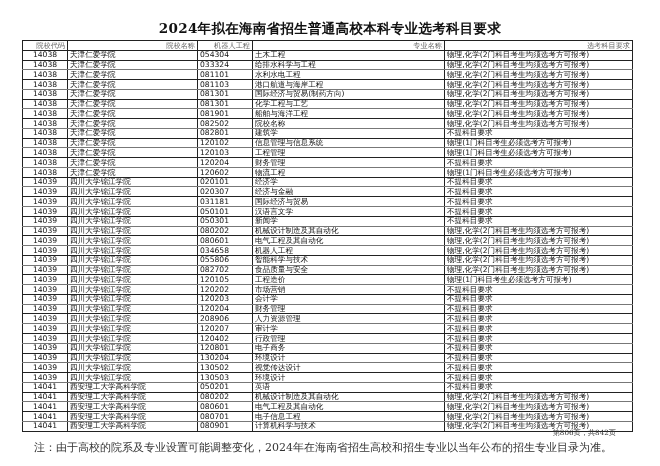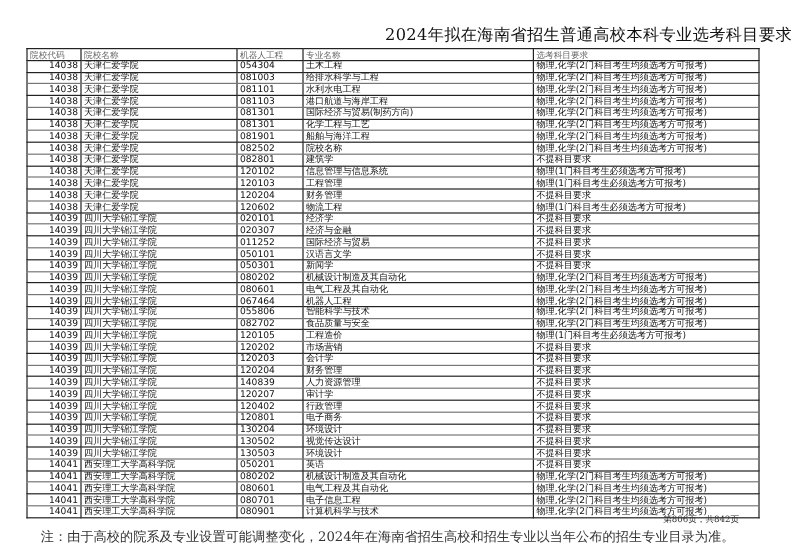--- a/index.html
+++ b/index.html
@@ -1,21 +1,21 @@
 <!DOCTYPE html>
 <html><head>
 <meta charset="utf-8">
 <style>
   html, body { margin: 0; padding: 0; background: #ffffff; }
   body { width: 660px; height: 466px; position: relative; overflow: hidden; font-family: "DejaVu Sans", "Liberation Sans", sans-serif; color: #111; }
-  .title { position: absolute; left: 0; top: 20px; width: 660px; text-align: right; font-family: "DejaVu Serif", "Liberation Serif", serif; font-size: 13.5px; font-weight: normal; letter-spacing: 0.3px; color: #111; }
+  .title { position: absolute; left: 0; top: 20px; width: 660px; text-align: center; font-family: "DejaVu Serif", "Liberation Serif", serif; font-size: 13.5px; font-weight: bold; letter-spacing: 0.3px; color: #111; }
   table.grid { position: absolute; left: 22px; top: 40px; width: 610px; border-collapse: collapse; table-layout: fixed; font-size: 7.6px; line-height: 1; }
   table.grid th, table.grid td { border: 1px solid #222; padding: 0 2px; height: 8.78px; white-space: nowrap; overflow: hidden; }
-  table.grid th { font-weight: normal; color: #666; font-family: "DejaVu Serif", "Liberation Serif", serif; font-size: 7.2px; text-align: left; }
-  table.grid td.code { text-align: right; }
+  table.grid th { font-weight: normal; color: #666; font-family: "DejaVu Serif", "Liberation Serif", serif; font-size: 7.2px; text-align: right; }
+  table.grid td.code { text-align: center; }
   table.grid td { text-align: left; }
   table.grid tr:nth-child(even) td { border-bottom-color: #777; }
   .footer-note { position: absolute; left: 34px; top: 440px; font-family: "DejaVu Serif", "Liberation Serif", serif; font-size: 11px; color: #333; }
   .footer-page { position: absolute; right: 44px; top: 428px; font-family: "DejaVu Serif", "Liberation Serif", serif; font-size: 7.2px; color: #333; }
 </style>
 </head>
 <body>
 
 <div class="title">2024年拟在海南省招生普通高校本科专业选考科目要求</div>
 
@@ -40,21 +40,21 @@
       <tr>
         <td class="code">14038</td>
         <td>天津仁爱学院</td>
         <td>054304</td>
         <td>土木工程</td>
         <td>物理,化学(2门科目考生均须选考方可报考)</td>
       </tr>
       <tr>
         <td class="code">14038</td>
         <td>天津仁爱学院</td>
-        <td>081003</td>
+        <td>033324</td>
         <td>给排水科学与工程</td>
         <td>物理,化学(2门科目考生均须选考方可报考)</td>
       </tr>
       <tr>
         <td class="code">14038</td>
         <td>天津仁爱学院</td>
         <td>081101</td>
         <td>水利水电工程</td>
         <td>物理,化学(2门科目考生均须选考方可报考)</td>
       </tr>
@@ -138,21 +138,21 @@
       <tr>
         <td class="code">14039</td>
         <td>四川大学锦江学院</td>
         <td>020307</td>
         <td>经济与金融</td>
         <td>不提科目要求</td>
       </tr>
       <tr>
         <td class="code">14039</td>
         <td>四川大学锦江学院</td>
-        <td>011252</td>
+        <td>031181</td>
         <td>国际经济与贸易</td>
         <td>不提科目要求</td>
       </tr>
       <tr>
         <td class="code">14039</td>
         <td>四川大学锦江学院</td>
         <td>050101</td>
         <td>汉语言文学</td>
         <td>不提科目要求</td>
       </tr>
@@ -173,21 +173,21 @@
       <tr>
         <td class="code">14039</td>
         <td>四川大学锦江学院</td>
         <td>080601</td>
         <td>电气工程及其自动化</td>
         <td>物理,化学(2门科目考生均须选考方可报考)</td>
       </tr>
       <tr>
         <td class="code">14039</td>
         <td>四川大学锦江学院</td>
-        <td>067464</td>
+        <td>034658</td>
         <td>机器人工程</td>
         <td>物理,化学(2门科目考生均须选考方可报考)</td>
       </tr>
       <tr>
         <td class="code">14039</td>
         <td>四川大学锦江学院</td>
         <td>055806</td>
         <td>智能科学与技术</td>
         <td>物理,化学(2门科目考生均须选考方可报考)</td>
       </tr>
@@ -222,21 +222,21 @@
       <tr>
         <td class="code">14039</td>
         <td>四川大学锦江学院</td>
         <td>120204</td>
         <td>财务管理</td>
         <td>不提科目要求</td>
       </tr>
       <tr>
         <td class="code">14039</td>
         <td>四川大学锦江学院</td>
-        <td>140839</td>
+        <td>208906</td>
         <td>人力资源管理</td>
         <td>不提科目要求</td>
       </tr>
       <tr>
         <td class="code">14039</td>
         <td>四川大学锦江学院</td>
         <td>120207</td>
         <td>审计学</td>
         <td>不提科目要求</td>
       </tr>

